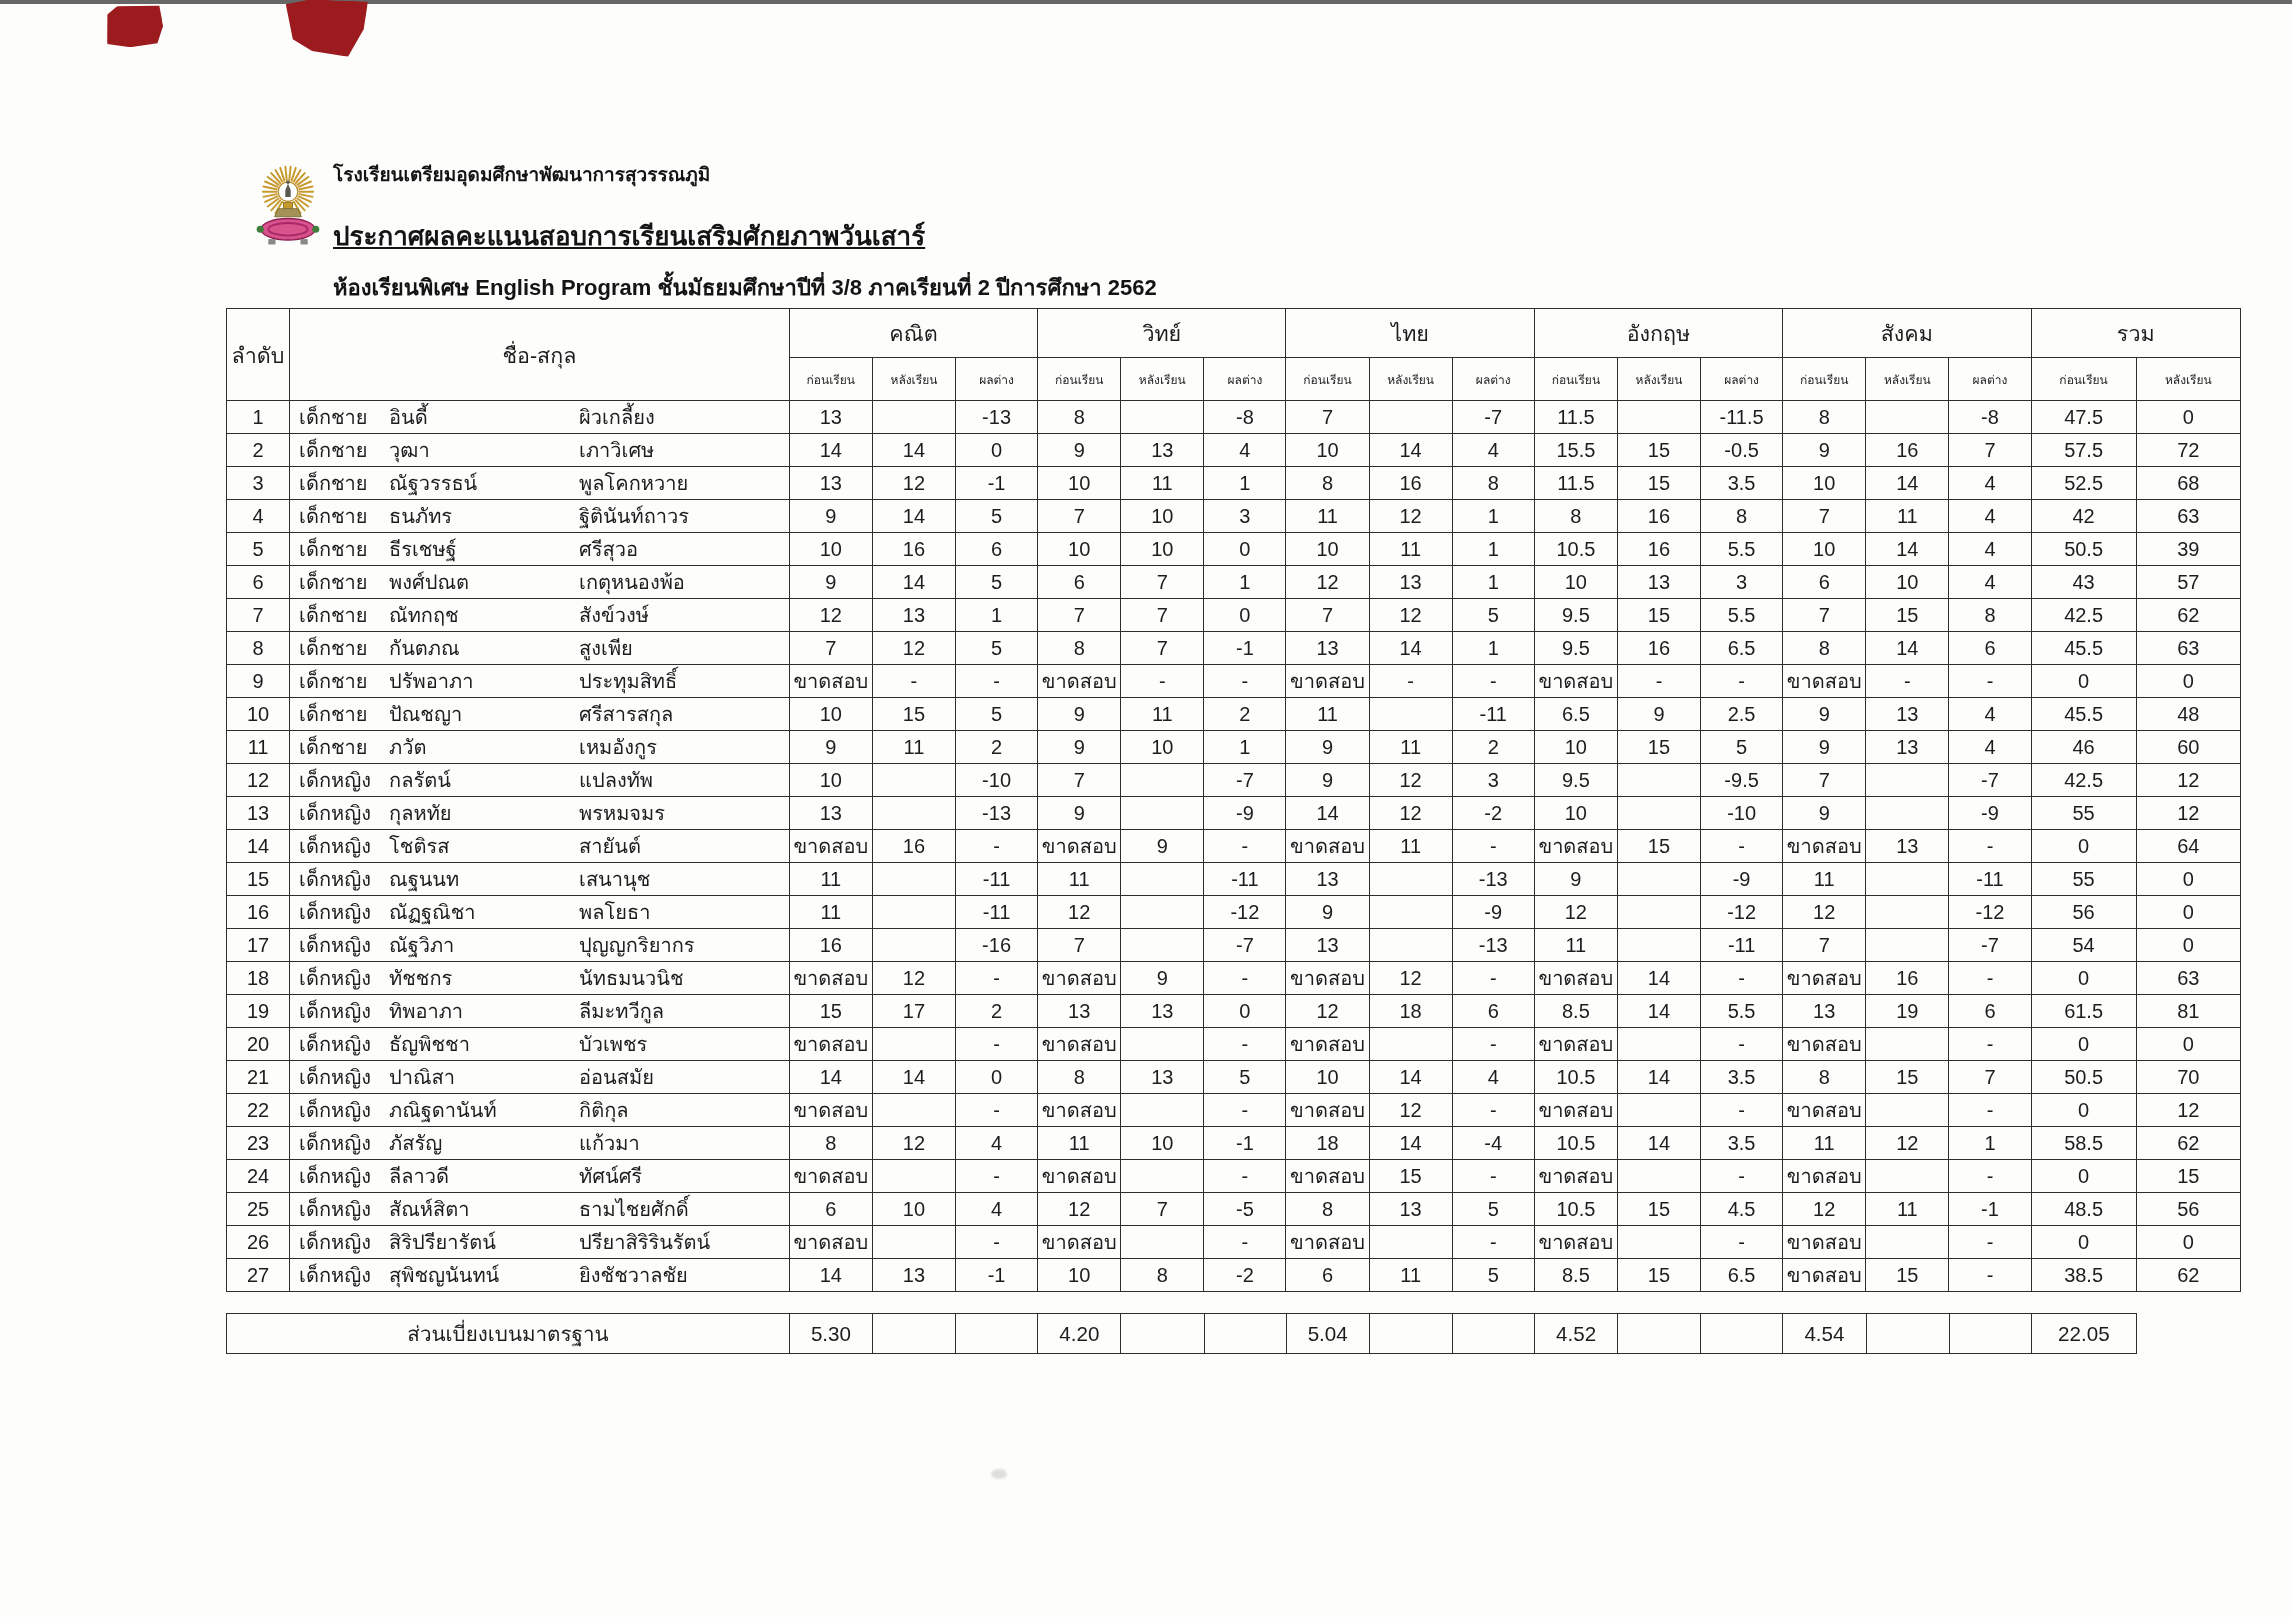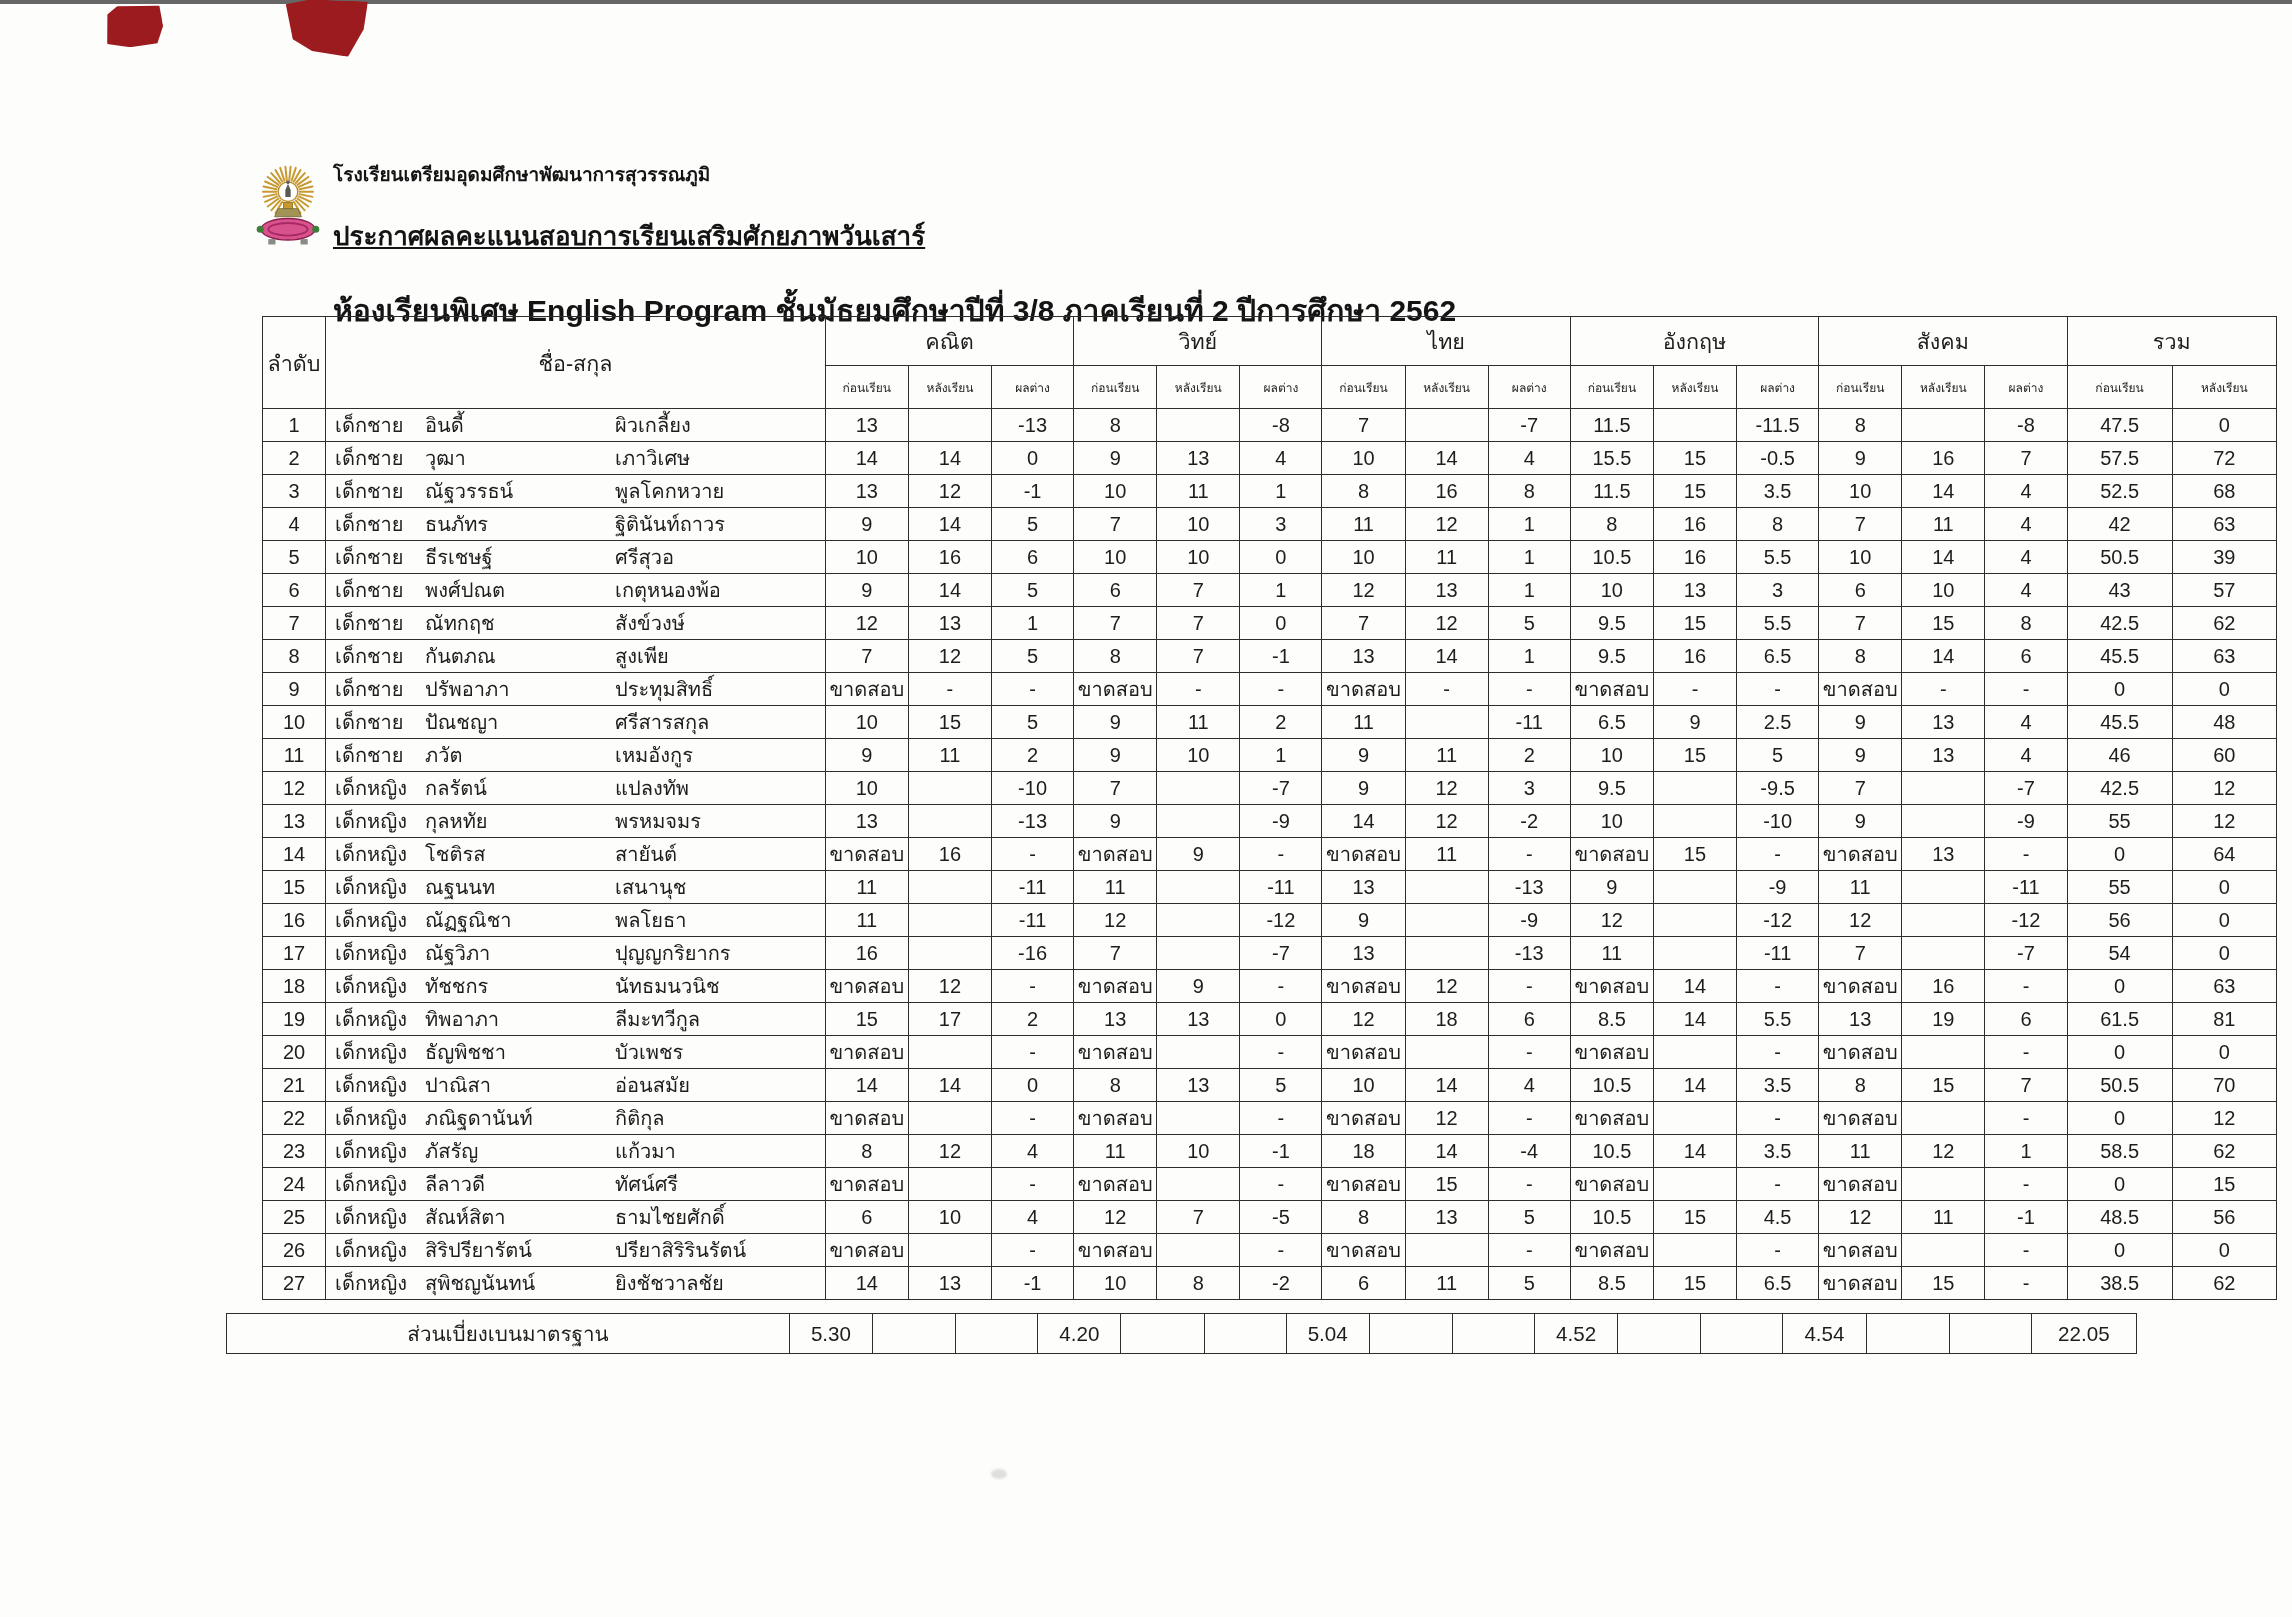--- a/index.html
+++ b/index.html
@@ -11,25 +11,25 @@
   .scan-top-edge{position:absolute;top:0;left:0;width:2293px;height:3.6px;background:#4c4c4c;opacity:.85;}
   .red-mark{position:absolute;background:#9c1b1e;}
   .red-mark.m1{left:106px;top:5.4px;width:57px;height:42px;transform:rotate(-4deg);
     clip-path:polygon(4% 18%,22% 0%,96% 6%,100% 55%,88% 95%,40% 100%,0% 88%);}
   .red-mark.m2{left:285px;top:0px;width:82px;height:56px;transform:rotate(2deg);
     clip-path:polygon(0% 10%,30% 0%,100% 0%,96% 50%,78% 100%,34% 92%,10% 72%);}
   .logo{position:absolute;left:254px;top:154px;width:68px;height:104px;}
   .hdr{position:absolute;left:333px;white-space:nowrap;font-weight:bold;color:#141414;}
   .hdr.l1{top:159px;font-size:19px;}
   .hdr.l2{top:215px;font-size:26px;text-decoration:underline;}
-  .hdr.l3{top:287px;font-size:30px;}
+  .hdr.l3{top:270px;font-size:22px;}
   table{border-collapse:collapse;table-layout:fixed;background:transparent;}
   td,th{border:1.8px solid #2e2e2e;text-align:center;vertical-align:middle;
         padding:0;font-weight:normal;white-space:nowrap;overflow:hidden;}
-  .main-table{position:absolute;left:226px;top:316px;width:2015px;margin-left:36px;}
+  .main-table{position:absolute;left:226px;top:308px;width:2015px;}
   .main-table thead tr.grp{height:49px;}
   .main-table thead tr.sub{height:43px;}
   .main-table thead th{font-size:21.5px;}
   .main-table thead tr.sub th{font-size:12px;}
   .main-table tbody tr{height:33px;}
   .main-table tbody td{font-size:20px;}
   .name-cell{text-align:left;padding-left:9px;}
   .name-cell .p{display:inline-block;width:90px;}
   .name-cell .f{display:inline-block;width:190px;}
   .summary-table{position:absolute;left:226px;top:1313px;width:1911px;}

